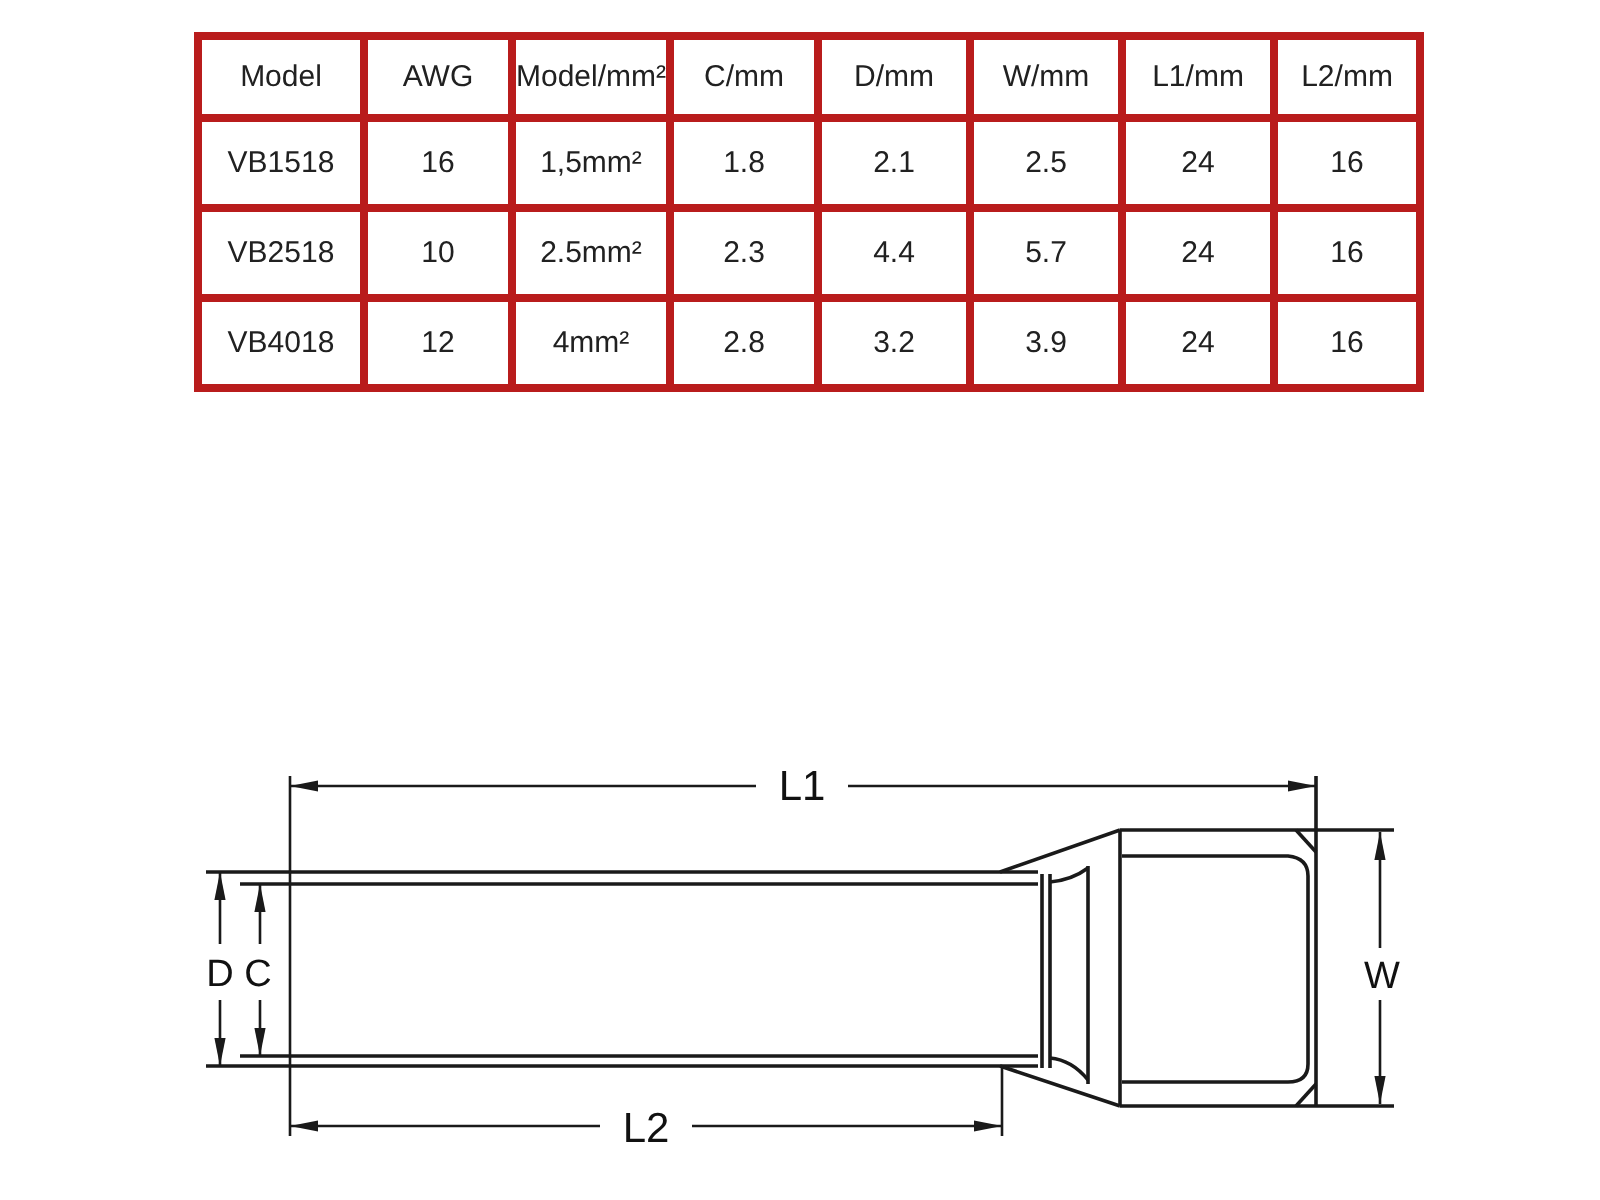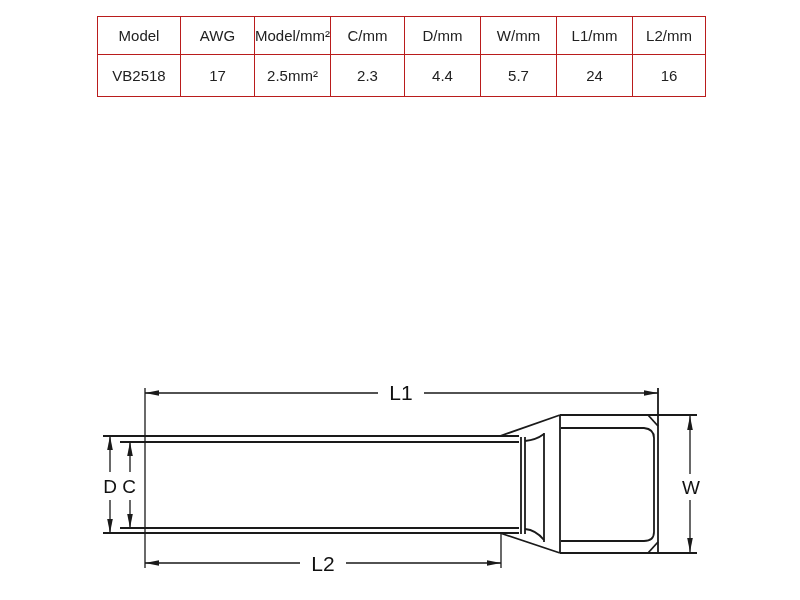--- a/index.html
+++ b/index.html
@@ -3,21 +3,21 @@
 <meta charset="utf-8">
 <style>
   html,body{margin:0;padding:0;background:#ffffff;}
   body{width:800px;height:600px;position:relative;overflow:hidden;
        font-family:"Liberation Sans", sans-serif;}
   .stage{position:absolute;left:0;top:0;width:800px;height:600px;}
   
   .spec-table-wrap{position:absolute;left:97px;top:16px;}
   table.spec{border-collapse:collapse;table-layout:fixed;background:#fff;}
   table.spec th, table.spec td{
-      border:1px solid #b91c1c;
+      border:4px solid #b91c1c;
       text-align:center;vertical-align:middle;
       font-size:15px;color:#212121;font-weight:400;
       padding:0;white-space:nowrap;
   }
   table.spec th{height:37px;}
   table.spec td{height:41px;}
   
   svg.diagram{position:absolute;left:0;top:0;}
   .obj{stroke:#1a1a1a;stroke-width:1.8;fill:none;stroke-linecap:butt;}
   .dim{stroke:#1a1a1a;stroke-width:1.3;fill:none;stroke-linecap:butt;}
@@ -50,26 +50,46 @@
             <th>Model/mm²</th>
             <th>C/mm</th>
             <th>D/mm</th>
             <th>W/mm</th>
             <th>L1/mm</th>
             <th>L2/mm</th>
           </tr>
         </thead>
       <tbody id="spec-body">
           <tr>
+            <td>VB1518</td>
+            <td>16</td>
+            <td>1,5mm²</td>
+            <td>1.8</td>
+            <td>2.1</td>
+            <td>2.5</td>
+            <td>24</td>
+            <td>16</td>
+          </tr>
+          <tr>
             <td>VB2518</td>
-            <td>17</td>
+            <td>10</td>
             <td>2.5mm²</td>
             <td>2.3</td>
             <td>4.4</td>
             <td>5.7</td>
+            <td>24</td>
+            <td>16</td>
+          </tr>
+          <tr>
+            <td>VB4018</td>
+            <td>12</td>
+            <td>4mm²</td>
+            <td>2.8</td>
+            <td>3.2</td>
+            <td>3.9</td>
             <td>24</td>
             <td>16</td>
           </tr>
         </tbody>
     </table>
   </div>
 
   <svg class="diagram" width="800" height="600" viewBox="0 0 800 600">
 
     <g>

